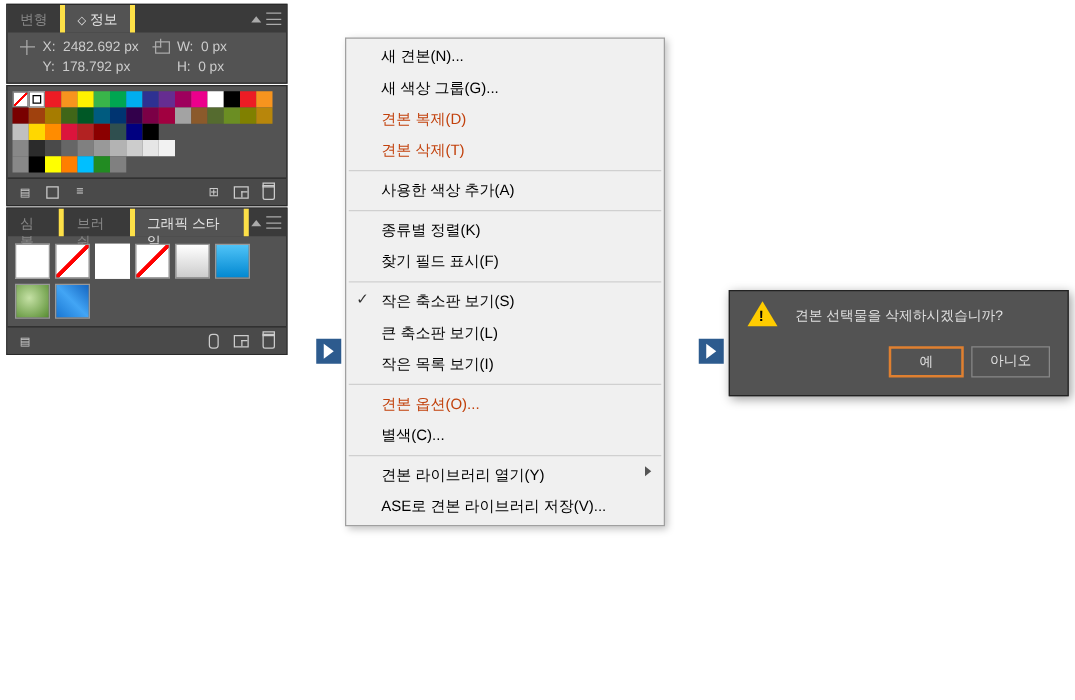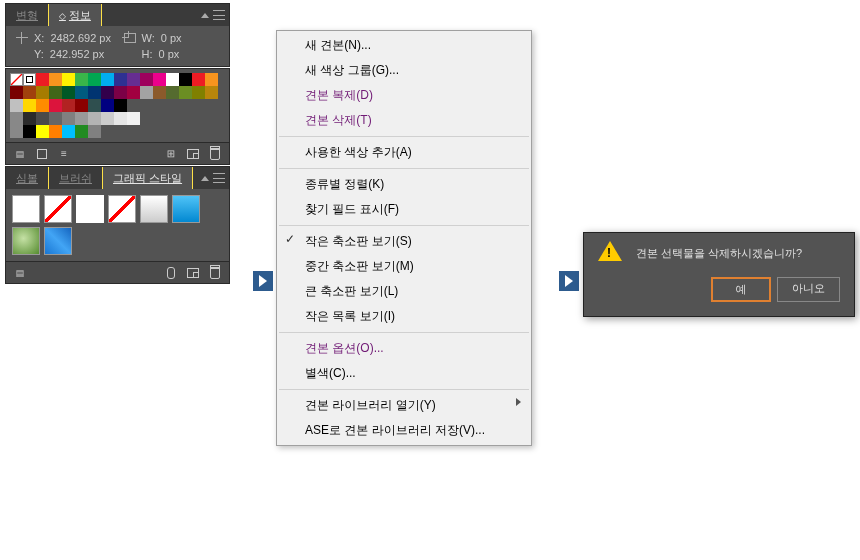--- a/index.html
+++ b/index.html
@@ -2,21 +2,21 @@
 <html><head>
 <meta charset="utf-8">
 <style>
 * { box-sizing: border-box; margin: 0; padding: 0; }
 body { background: #fff; font-family: "Segoe UI", "Malgun Gothic", sans-serif; font-size: 11px; position: relative; width: 860px; height: 560px; overflow: hidden; }
 
 
 .panel-stack { position: absolute; left: 5px; top: 3px; width: 225px; }
 .panel { background: #535353; border: 1px solid #2a2a2a; color: #d8d8d8; margin-bottom: 1px; }
 .panel-header { background: #3a3a3a; display: flex; height: 22px; font-size: 11px; }
-.tab { padding: 4px 10px; border-right: 1px solid #fde047; color: #888; cursor: pointer; text-decoration: underline; }
+.tab { padding: 4px 10px; border-right: 4px solid #fde047; color: #888; cursor: pointer; }
 .tab.active { background: #535353; color: #e5e5e5; }
 .panel-header .spacer { flex: 1; }
 .collapse-icons { display: flex; align-items: center; padding-right: 4px; gap: 2px; }
 .tri-icon { width: 0; height: 0; border-left: 4px solid transparent; border-right: 4px solid transparent; border-bottom: 5px solid #aaa; margin: 0 2px; }
 .menu-icon { width: 12px; height: 10px; display: flex; flex-direction: column; justify-content: space-between; }
 .menu-icon span { height: 1px; background: #aaa; }
 
 .info-body { padding: 6px 10px; display: grid; grid-template-columns: 1fr 1fr; gap: 4px 12px; font-size: 11px; color: #ccc; }
 .info-row { display: flex; align-items: center; gap: 6px; }
 .cross-icon { width: 12px; height: 12px; position: relative; }
@@ -43,21 +43,21 @@
 .foot-trash { width: 10px; height: 12px; border: 1px solid #ccc; border-radius: 0 0 2px 2px; position: relative; }
 .foot-trash::before { content: ""; position: absolute; top: -3px; left: -1px; right: -1px; height: 2px; border: 1px solid #ccc; }
 
 .gs-body { padding: 6px; display: flex; flex-wrap: wrap; gap: 4px; }
 .gs-thumb { width: 28px; height: 28px; border: 1px solid #999; background: #fff; position: relative; }
 .gs-thumb.selected { border: 2px solid #fff; }
 
 
 .ctx-menu { position: absolute; left: 276px; top: 30px; width: 256px; background: #f0f0f0; border: 1px solid #a0a0a0; box-shadow: 2px 2px 6px rgba(0,0,0,0.25); padding: 2px 0; font-size: 12px; }
 .mi { padding: 4px 28px; color: #000; position: relative; cursor: default; }
-.mi.disabled { color: #701a75; }
+.mi.disabled { color: #c2410c; }
 .mi.highlighted { background: #90c8f6; }
 .sep { height: 1px; background: #d0d0d0; margin: 3px 2px; }
 .check { position: absolute; left: 8px; top: 3px; color: #333; }
 .arrow-sub { position: absolute; right: 10px; top: 5px; width: 0; height: 0; border-top: 4px solid transparent; border-bottom: 4px solid transparent; border-left: 5px solid #555; }
 
 
 .flow-arrow { position: absolute; width: 20px; height: 20px; background: #2d5b8e; display: flex; align-items: center; justify-content: center; }
 .flow-arrow::after { content: ""; width: 0; height: 0; border-top: 6px solid transparent; border-bottom: 6px solid transparent; border-left: 8px solid #fff; }
 .fa1 { left: 253px; top: 271px; }
 .fa2 { left: 559px; top: 271px; }
@@ -98,21 +98,21 @@
         <span>2482.692 px</span>
       </div>
       <div class="info-row">
         <div class="rect-icon"></div>
         <span>W:</span>
         <span>0 px</span>
       </div>
       <div class="info-row">
         <span style="width:12px"></span>
         <span>Y:</span>
-        <span>242.952 px</span>
+        <span>178.792 px</span>
       </div>
       <div class="info-row">
         <span style="width:12px"></span>
         <span>H:</span>
         <span>0 px</span>
       </div>
     </div>
   </div>
 
   <div class="panel">
@@ -258,21 +258,20 @@
     <div class="mi">새 색상 그룹(G)...</div>
     <div class="mi disabled">견본 복제(D)</div>
     <div class="mi disabled">견본 삭제(T)</div>
     <div class="sep"></div>
     <div class="mi">사용한 색상 추가(A)</div>
     <div class="sep"></div>
     <div class="mi">종류별 정렬(K)</div>
     <div class="mi">찾기 필드 표시(F)</div>
     <div class="sep"></div>
     <div class="mi">작은 축소판 보기(S)<span class="check">✓</span></div>
-    <div class="mi">중간 축소판 보기(M)</div>
     <div class="mi">큰 축소판 보기(L)</div>
     <div class="mi">작은 목록 보기(I)</div>
     <div class="sep"></div>
     <div class="mi disabled">견본 옵션(O)...</div>
     <div class="mi">별색(C)...</div>
     <div class="sep"></div>
     <div class="mi">견본 라이브러리 열기(Y)<span class="arrow-sub"></span></div>
     <div class="mi">ASE로 견본 라이브러리 저장(V)...</div>
   </div>
 

